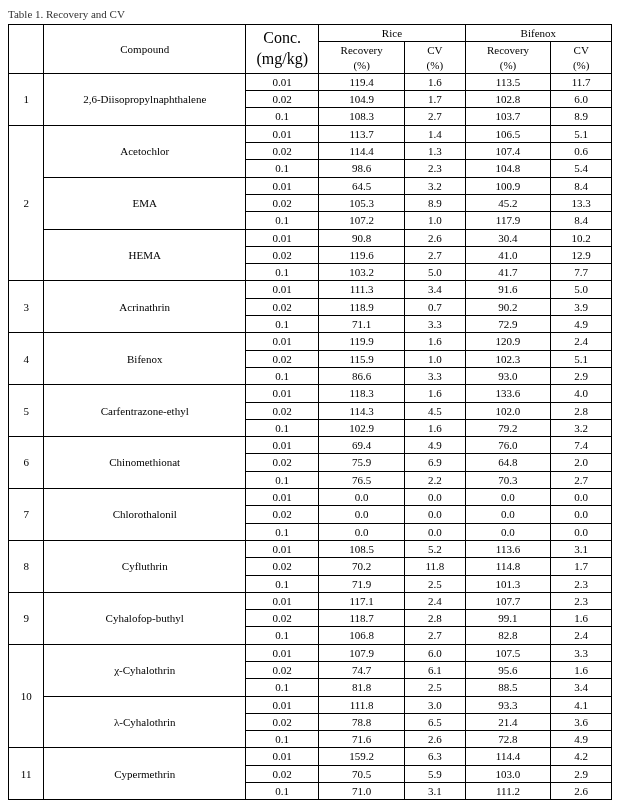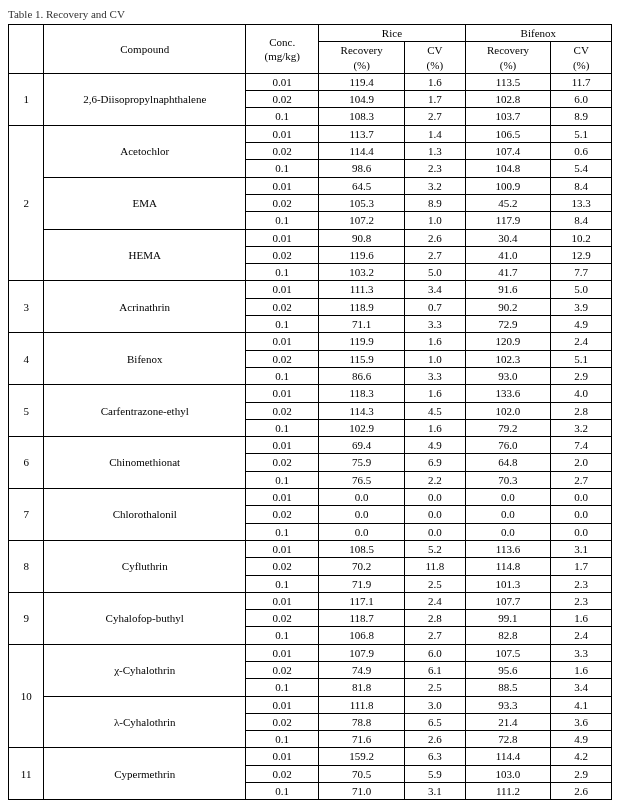--- a/index.html
+++ b/index.html
@@ -54,21 +54,21 @@
     <col class="col-conc">
     <col class="col-rice-rec">
     <col class="col-rice-cv">
     <col class="col-man-rec">
     <col class="col-man-cv">
   </colgroup>
   <thead>
     <tr>
       <th rowspan="3"></th>
       <th rowspan="3">Compound</th>
-      <th rowspan="3" style="font-size:11px;">Conc.<br>(mg/kg)</th>
+      <th rowspan="3" style="font-size:16px;">Conc.<br>(mg/kg)</th>
       <th colspan="2">Rice</th>
       <th colspan="2">Bifenox</th>
     </tr>
     <tr>
       <th>Recovery<br>(%)</th>
       <th>CV<br>(%)</th>
       <th>Recovery<br>(%)</th>
       <th>CV<br>(%)</th>
     </tr>
   </thead>
@@ -352,21 +352,21 @@
 
     <td class="data-cell">0.01</td>
     <td class="data-cell">107.9</td>
     <td class="data-cell">6.0</td>
     <td class="data-cell">107.5</td>
     <td class="data-cell">3.3</td>
 
         </tr>
       <tr>
     <td class="data-cell">0.02</td>
-    <td class="data-cell">74.9</td>
+    <td class="data-cell">74.7</td>
     <td class="data-cell">6.1</td>
     <td class="data-cell">95.6</td>
     <td class="data-cell">1.6</td>
   </tr>
       <tr>
     <td class="data-cell">0.1</td>
     <td class="data-cell">81.8</td>
     <td class="data-cell">2.5</td>
     <td class="data-cell">88.5</td>
     <td class="data-cell">3.4</td>

